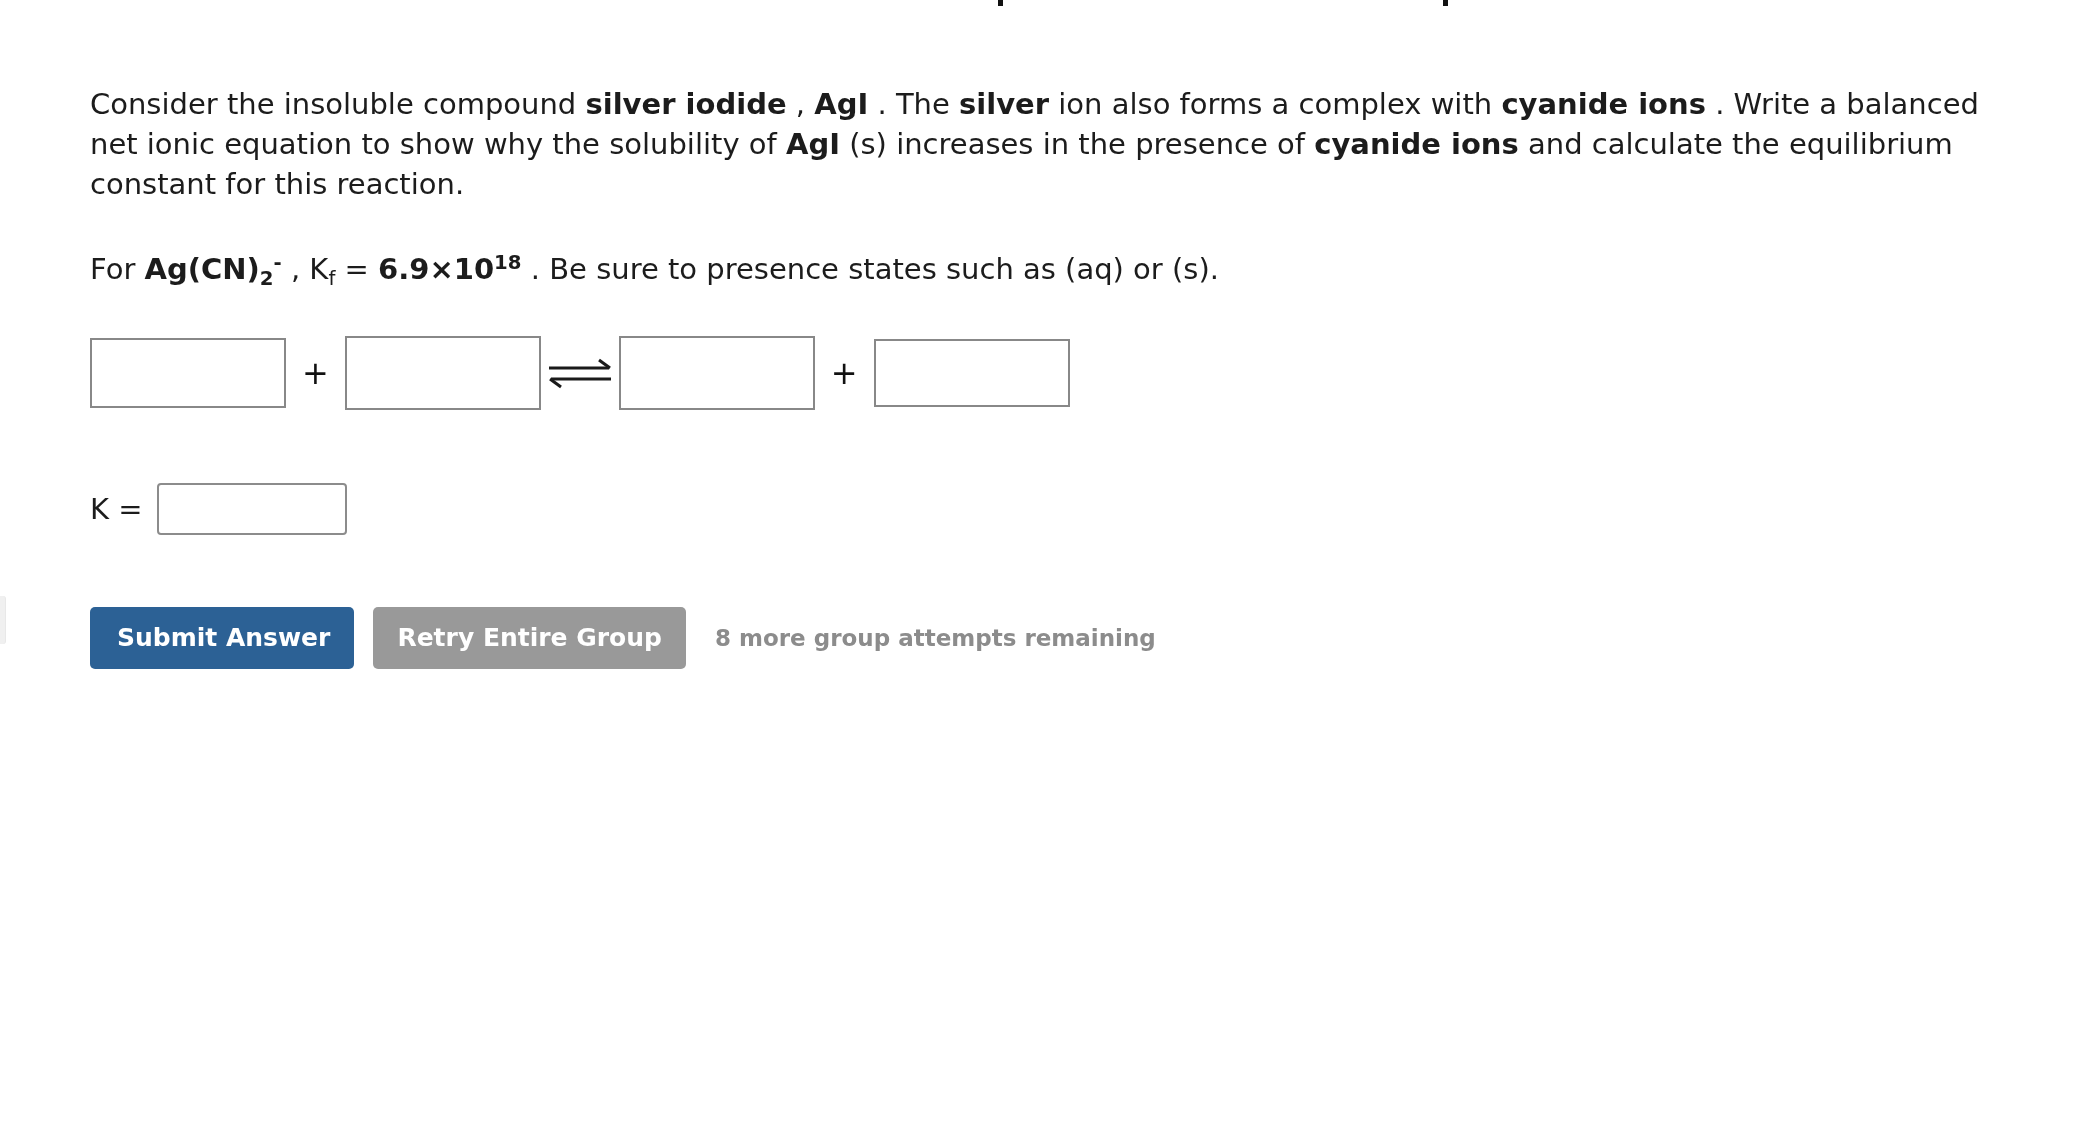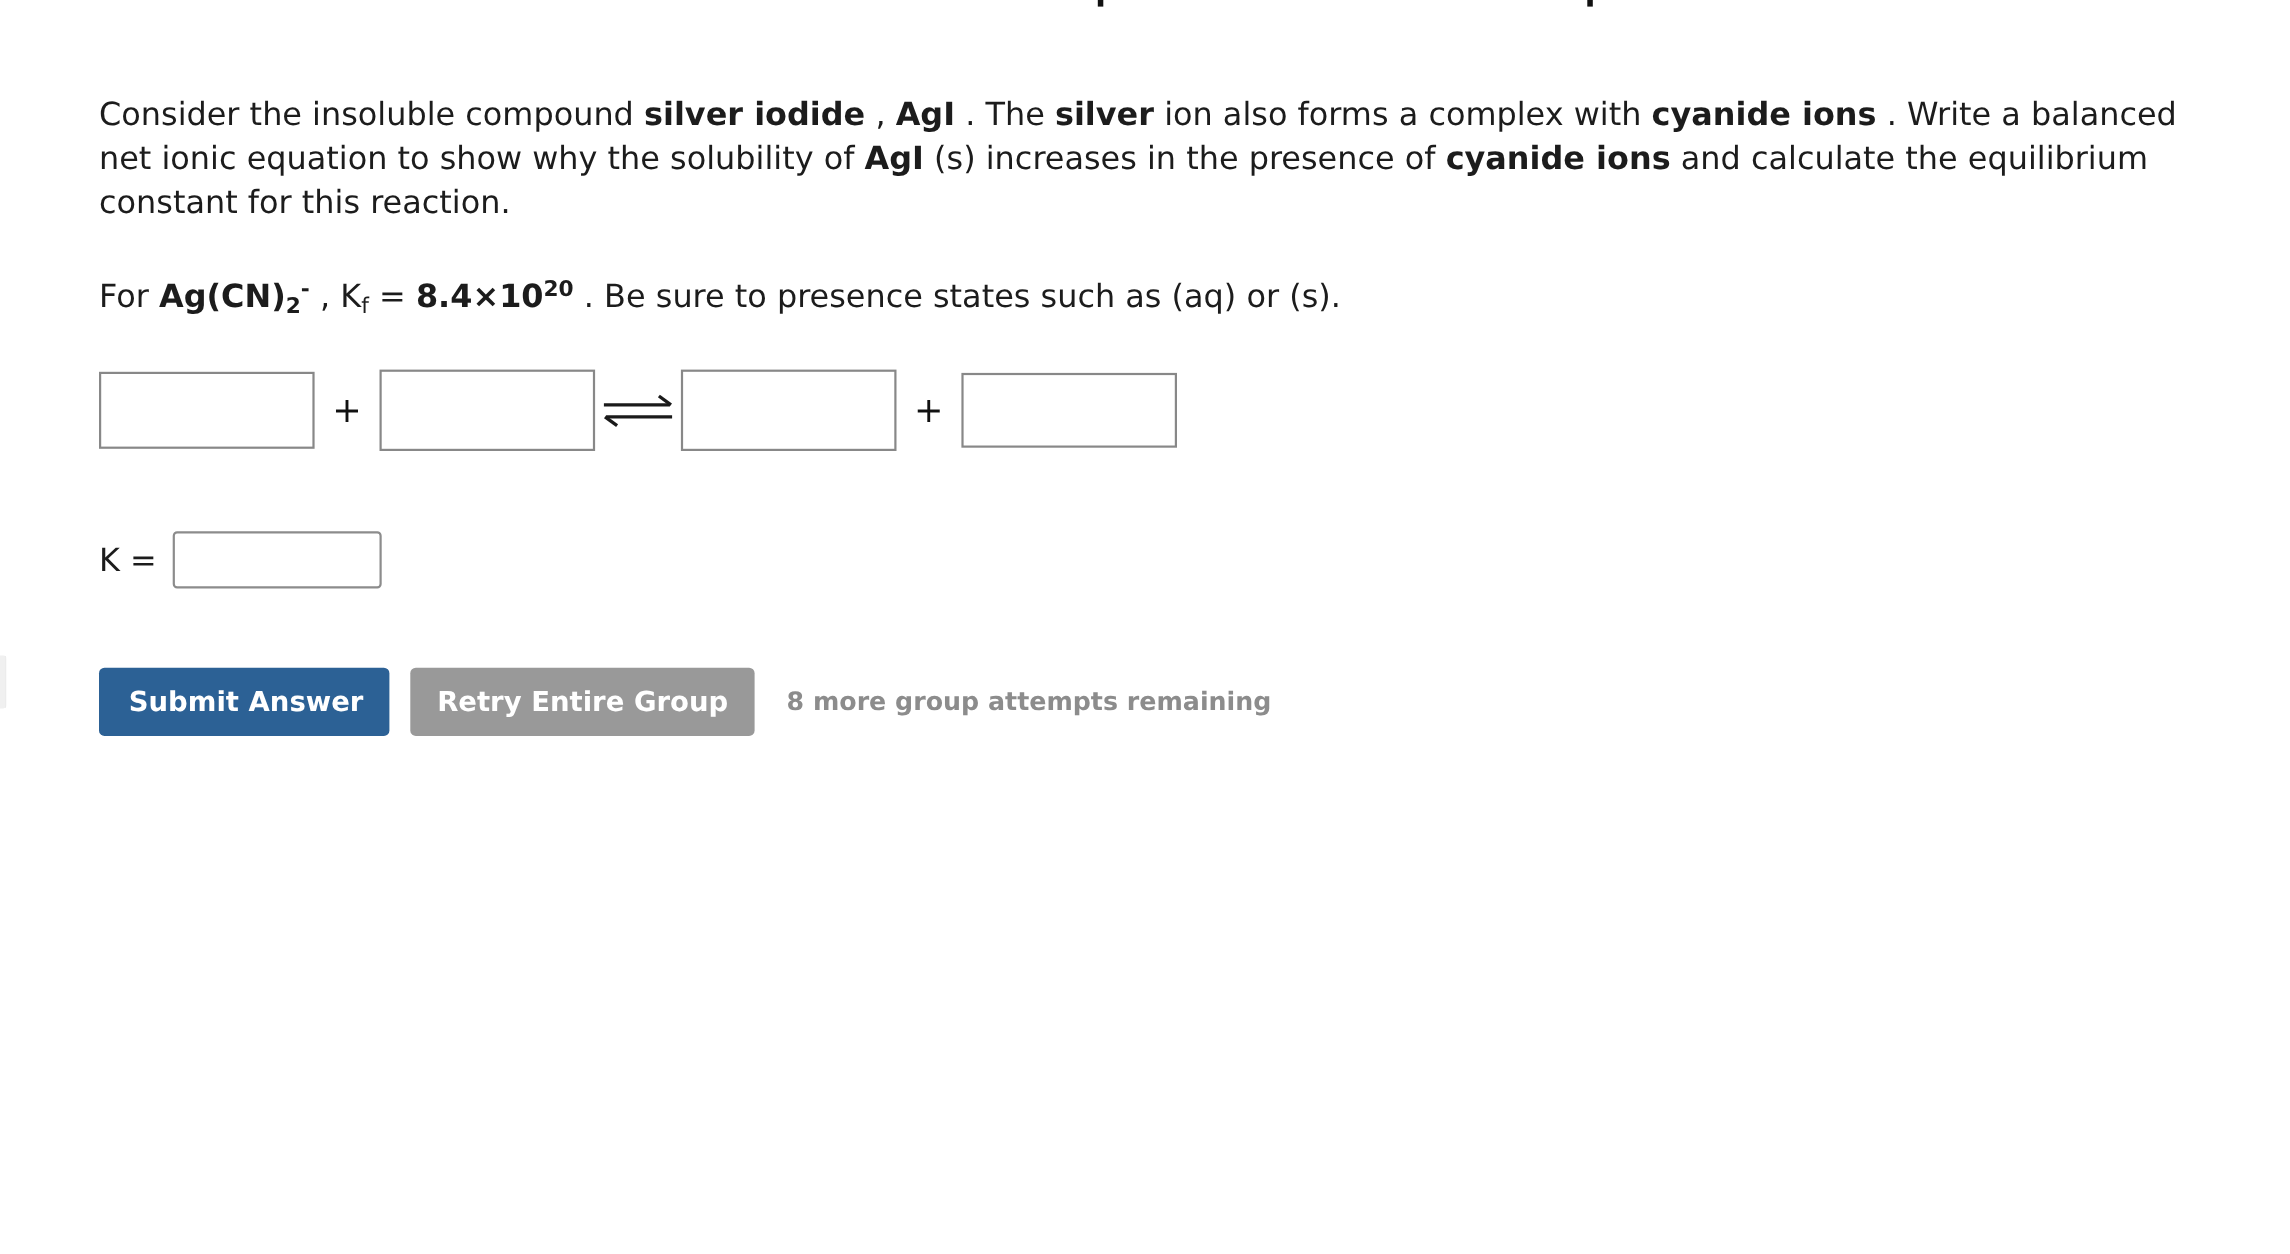--- a/index.html
+++ b/index.html
@@ -194,21 +194,21 @@
   <span class="tick a"></span>
   <span class="tick b"></span>
 </div>
 <div class="left-edge-sliver"></div>
 
 <div class="question-area">
 
   <p class="prompt" id="prompt-paragraph"><span>Consider the insoluble compound </span><b>silver iodide</b><span> , </span><b>AgI</b><span> . The </span><b>silver</b><span> ion also forms a complex with </span><b>cyanide ions</b><span> . Write a balanced net ionic equation to show why the solubility of </span><b>AgI</b><span> (s) increases in the presence of </span><b>cyanide ions</b><span> and calculate the equilibrium constant for this reaction.</span></p>
 
   <p class="kf-line">
-    <span>For </span><b><span>Ag(CN)</span><sub>2</sub><sup>-</sup></b><span> , </span><span>K</span><sub>f</sub><span> = </span><b><span>8.4×10</span><sup>20</sup></b><span> . Be sure to presence states such as (aq) or (s).</span>
+    <span>For </span><b><span>Ag(CN)</span><sub>2</sub><sup>-</sup></b><span> , </span><span>K</span><sub>f</sub><span> = </span><b><span>6.9×10</span><sup>18</sup></b><span> . Be sure to presence states such as (aq) or (s).</span>
   </p>
 
   <div class="equation-row">
 
     <input class="eq-input w1" type="text" value="" style="">
 
     <span class="plus-sign">+</span>
 
     <input class="eq-input w2" type="text" value="" style="">
 

